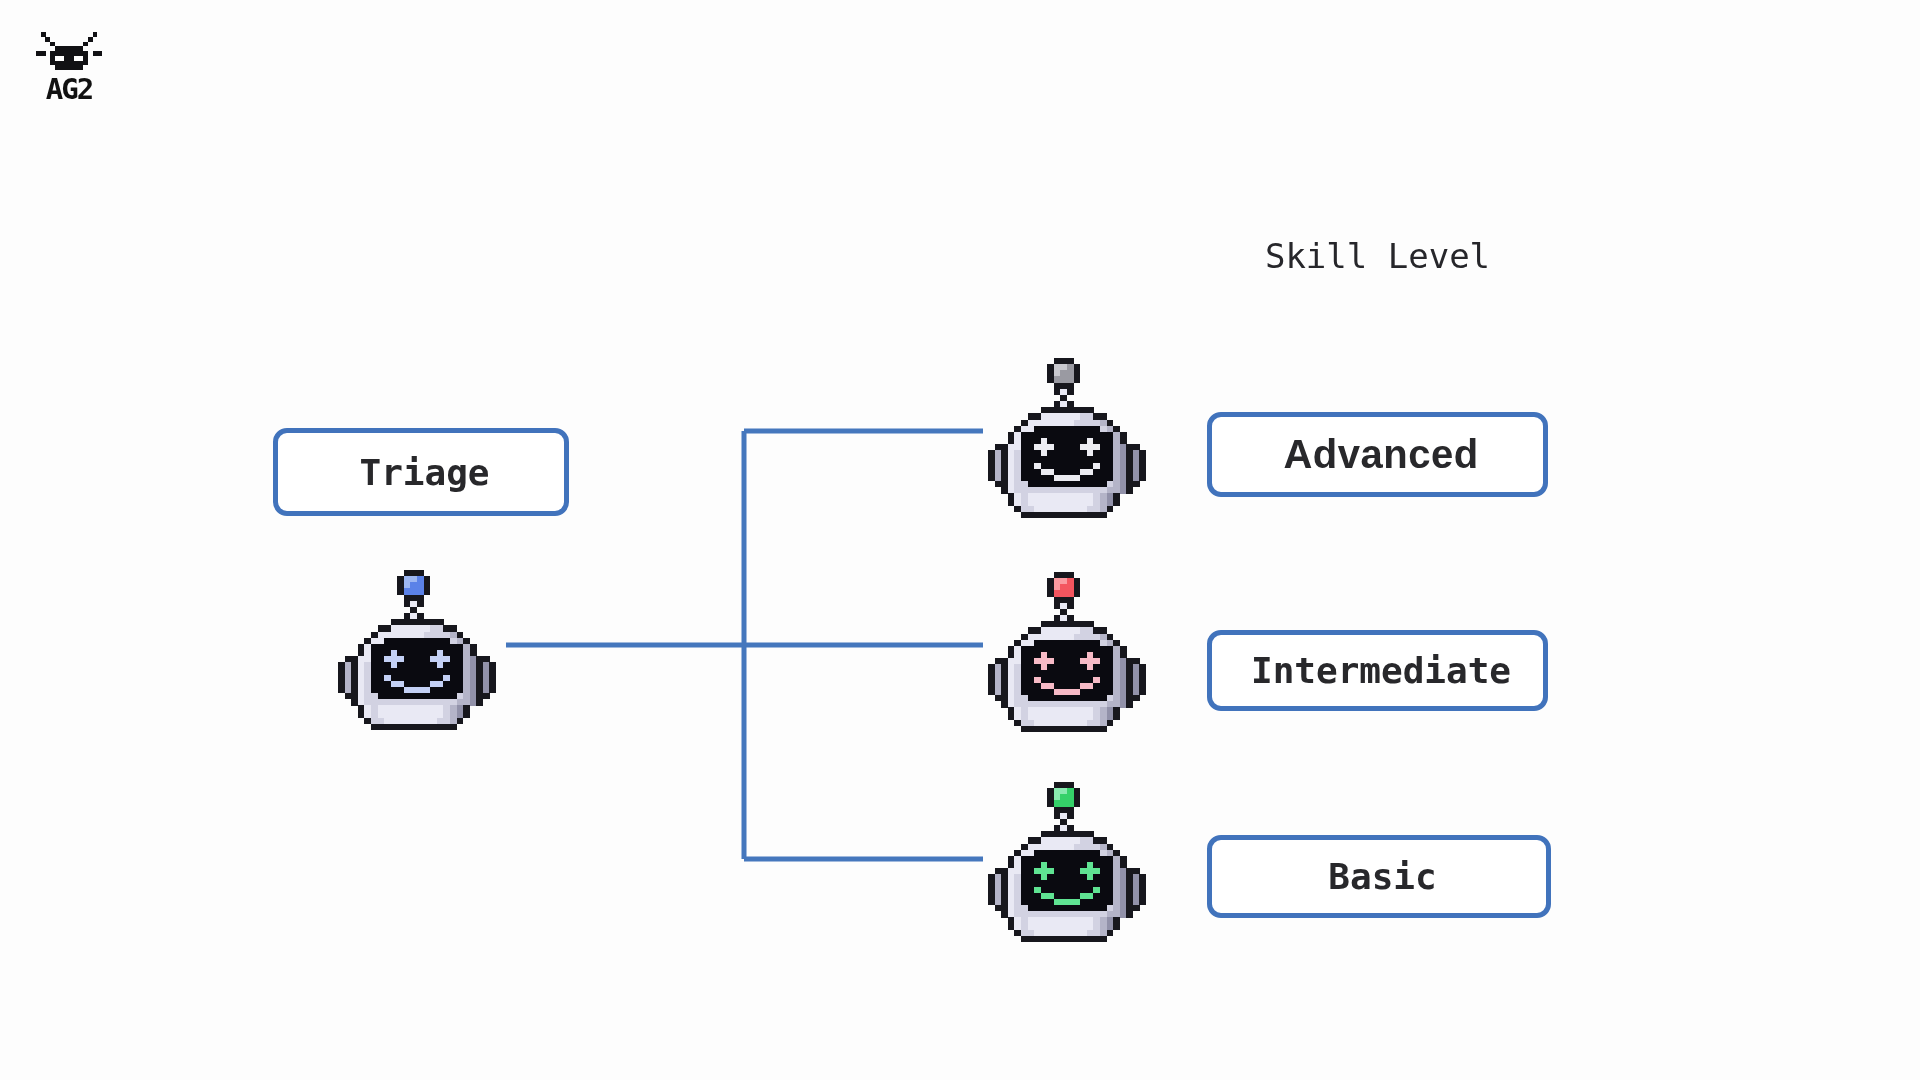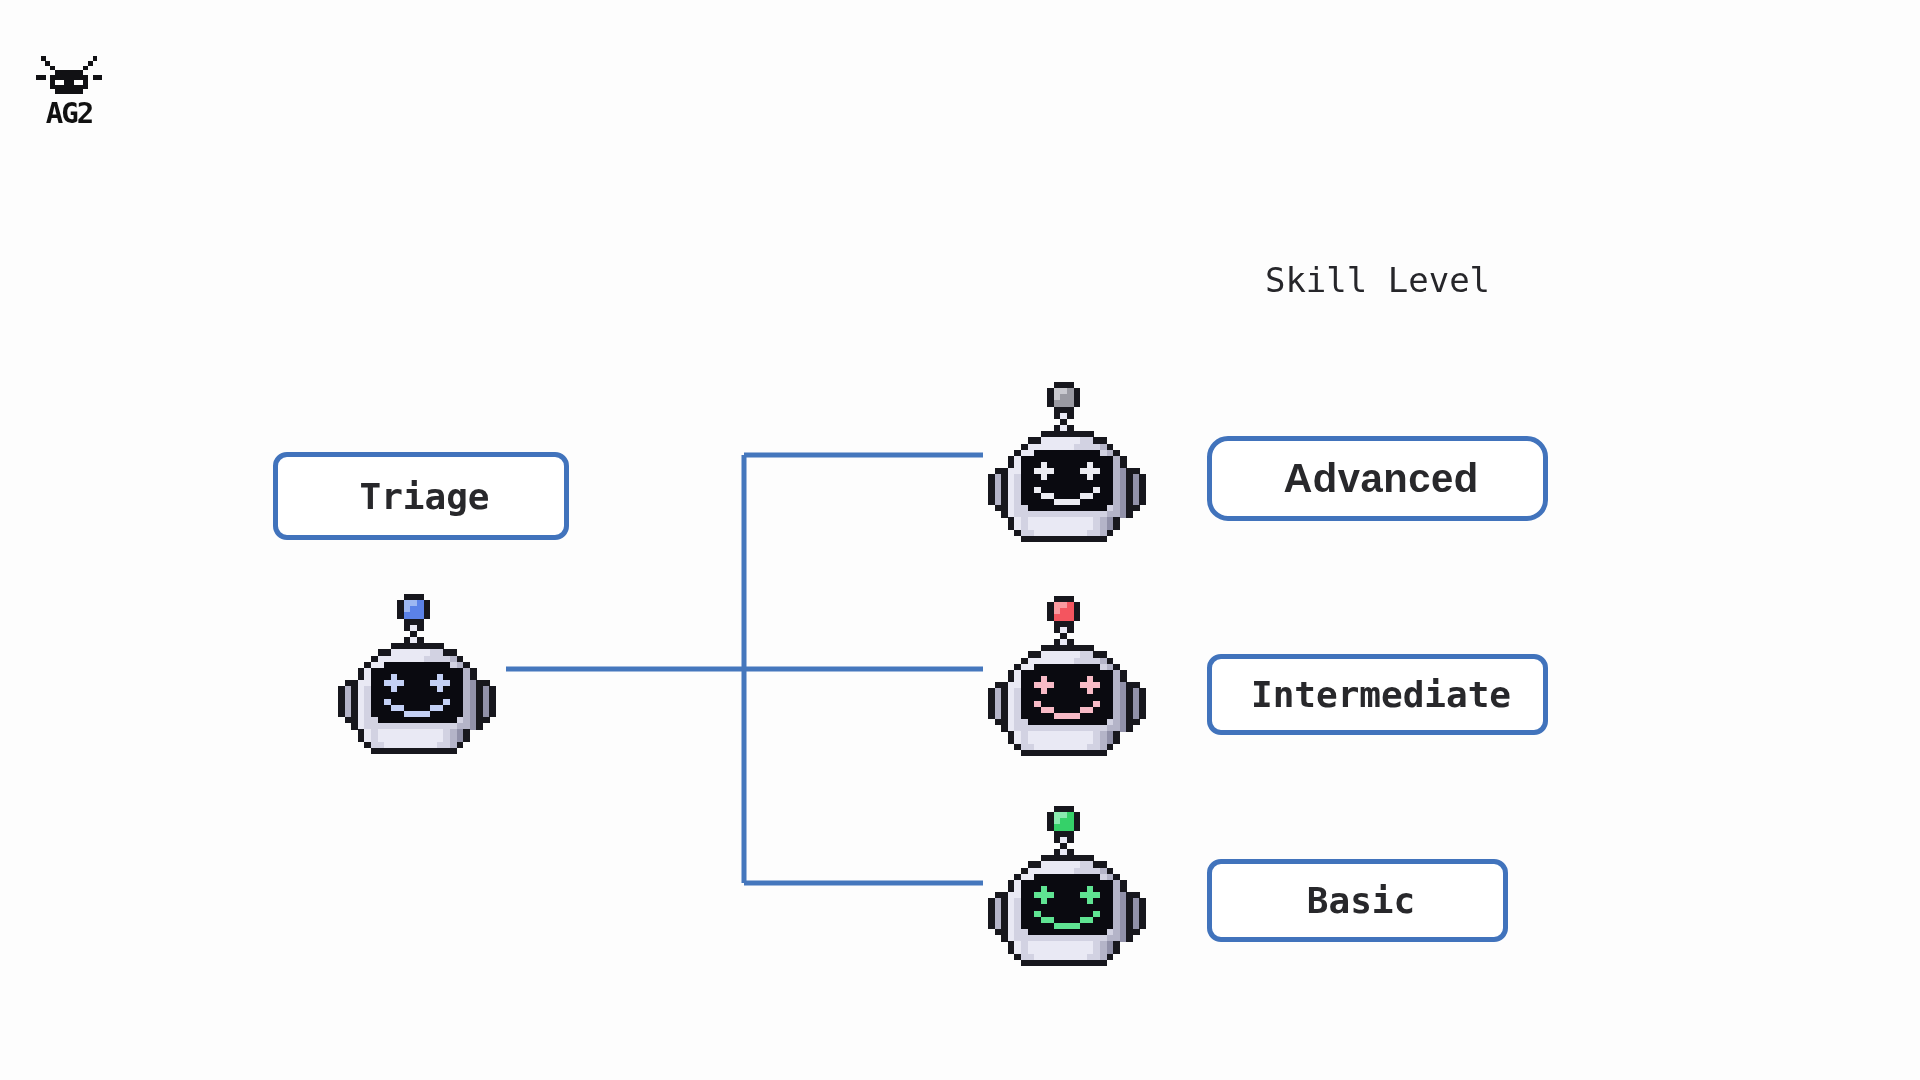--- a/index.html
+++ b/index.html
@@ -2,21 +2,21 @@
 <html><head>
 <meta charset="utf-8">
 <style>
   html,body{margin:0;padding:0;}
   body{
     width:1920px;height:1080px;overflow:hidden;
     background:#fdfdfd;
     font-family:"DejaVu Sans Mono", monospace;
     position:relative;
   }
-  .canvas{position:absolute;inset:0;margin-top:24px;}
+  .canvas{position:absolute;inset:0;}
 
   
   .logo{position:absolute;left:36px;top:32px;width:66px;text-align:center;}
   .logo-text{
     font-family:"DejaVu Sans Mono", monospace;
     font-weight:700;font-size:29px;line-height:1;color:#111;
     letter-spacing:-2px;margin-top:1px;
   }
   .page-title{
     position:absolute;left:124px;top:36px;
@@ -50,21 +50,21 @@
     font-family:"DejaVu Sans Mono", monospace;
     font-size:36px;font-weight:600;letter-spacing:0;
   }
   .sans-label{
     font-family:"Liberation Sans", sans-serif;
     font-size:40px;font-weight:700;letter-spacing:0.5px;
   }
   .box-triage{left:273px;top:428px;width:296px;height:88px;}
   .box-advanced{left:1207px;top:412px;width:341px;height:85px;}
   .box-intermediate{left:1207px;top:630px;width:341px;height:81px;}
-  .box-basic{left:1207px;top:835px;width:301px;height:83px;}
+  .box-basic{left:1207px;top:835px;width:344px;height:83px;}
 
   
   .robot{position:absolute;width:158px;height:160px;}
   .robot svg{display:block;width:100%;height:100%;}
   .robot-triage{left:338px;top:570px;}
   .robot-advanced{left:988px;top:358px;}
   .robot-intermediate{left:988px;top:572px;}
   .robot-basic{left:988px;top:782px;}
 </style>
 </head>
@@ -1583,21 +1583,21 @@
         <rect x="14" y="25" width="1.04" height="1.04" fill="#17171d"></rect>
         <rect x="15" y="25" width="1.04" height="1.04" fill="#17171d"></rect>
         <rect x="16" y="25" width="1.04" height="1.04" fill="#17171d"></rect>
         <rect x="17" y="25" width="1.04" height="1.04" fill="#17171d"></rect>
       </svg>
     </div>
 
   <div class="node-box box-triage" style="border-color: rgb(65, 115, 188);">
     <span class="mono-label">Triage</span>
   </div>
-  <div class="node-box box-advanced" style="border-color: rgb(65, 115, 188); border-radius: 21px;">
+  <div class="node-box box-advanced" style="border-color: rgb(65, 115, 188);">
     <span class="sans-label">Advanced</span>
   </div>
   <div class="node-box box-intermediate" style="border-color: rgb(65, 115, 188);">
     <span class="mono-label">Intermediate</span>
   </div>
   <div class="node-box box-basic" style="border-color: rgb(65, 115, 188);">
     <span class="mono-label">Basic</span>
   </div>
 
 </div>

